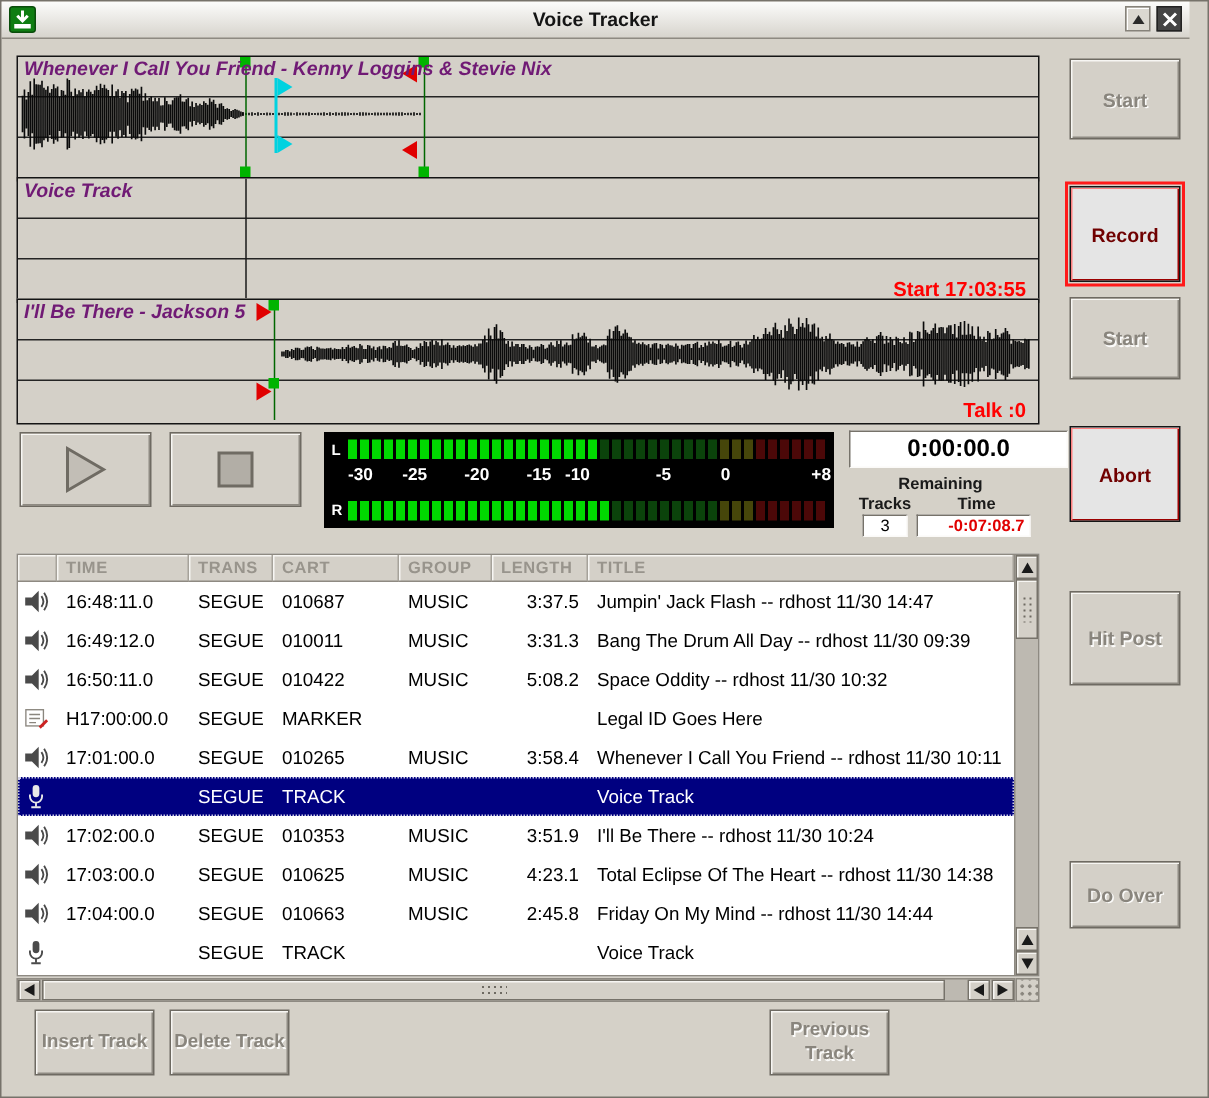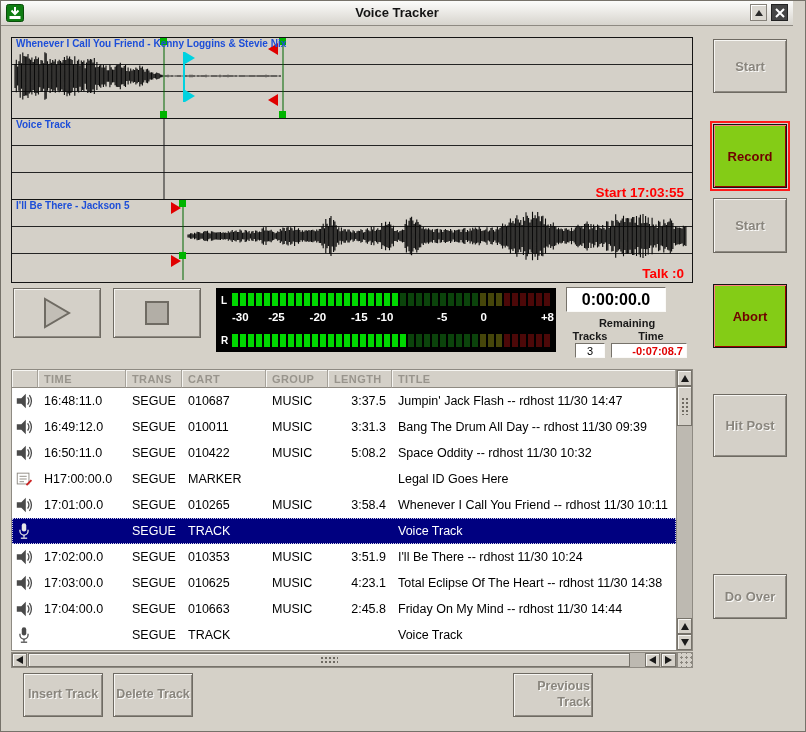--- a/index.html
+++ b/index.html
@@ -13,54 +13,54 @@
   .winbtns{position:absolute;right:5px;top:3px;display:flex;gap:4px;}
   .winbtn{width:17px;height:17px;display:grid;place-items:center;box-sizing:border-box;}
   .winbtn.shade{background:#dbd8d1;border:1px solid #86827a;box-shadow:inset 1px 1px 0 #fff;}
   .winbtn.close{background:#454545;border:1px solid #222;}
   .t-up-sm{width:0;height:0;border-left:4px solid transparent;border-right:4px solid transparent;border-bottom:6px solid #2a2a2a;}
 
   
   .tpanel{position:absolute;left:10px;width:680px;height:82px;background:#d4d0c8;border:1px solid #141414;}
   .hline{position:absolute;left:0;right:0;height:1px;background:#242424;}
   .wave,.overlay{position:absolute;left:0;top:0;pointer-events:none;}
-  .ttitle{position:absolute;left:4px;top:0px;color:#1d4ed8;font-weight:bold;font-size:10px;white-space:nowrap;z-index:3;}
+  .ttitle{position:absolute;left:4px;top:0px;color:#701a75;font-weight:bold;font-size:13px;white-space:nowrap;z-index:3;font-style:italic;}
   .tannot{position:absolute;right:8px;bottom:1px;color:#ff0000;font-weight:bold;font-size:13.5px;z-index:3;}
 
   
-  .btn{background:#d4d0c8;border:1px solid #6e6a62;box-shadow:inset 1px 1px 0 #f7f6f3, inset -1px -1px 0 #8e8a82;box-sizing:border-box;display:grid;place-items:center;text-align:right;}
+  .btn{background:#d4d0c8;border:1px solid #6e6a62;box-shadow:inset 1px 1px 0 #f7f6f3, inset -1px -1px 0 #8e8a82;box-sizing:border-box;display:grid;place-items:center;text-align:center;}
   .lbl-dis{color:#89857d;text-shadow:1px 1px 0 rgba(255,255,255,.9);font-weight:bold;}
 
   .bigbtn{position:absolute;top:287px;width:88px;height:50px;}
   #play-btn{left:12px;} #stop-btn{left:112px;}
 
   
   .meter{position:absolute;left:215px;top:287px;width:340px;height:64px;background:#000;}
   .mlabel{position:absolute;left:5px;color:#fff;font-size:10px;font-weight:bold;}
   .segrow{position:absolute;left:16px;width:322px;height:13px;display:flex;gap:2px;}
   .seg{width:6px;height:13px;}
   .seg.g.on{background:#00d800}.seg.g.off{background:#0b430b}.seg.y.off{background:#46460a}.seg.r.off{background:#4c0808}
   #mscale{position:absolute;left:16px;top:22px;width:322px;height:18px;}
   #mscale span{position:absolute;top:1px;color:#fff;font-size:11.5px;font-weight:bold;transform:translateX(-50%);}
 
   
   .sunken{background:#fff;border:1px solid;border-color:#76726a #fbfaf8 #fbfaf8 #76726a;box-sizing:border-box;}
-  .clock{position:absolute;left:565px;top:286px;width:100px;height:25px;display:flex;align-items:center;justify-content:center;font-size:16px;font-weight:bold;color:#000;}
+  .clock{position:absolute;left:565px;top:286px;width:146px;height:25px;display:flex;align-items:center;justify-content:center;font-size:16px;font-weight:bold;color:#000;}
   .remaining{position:absolute;left:565px;top:316px;width:122px;text-align:center;font-size:11px;font-weight:bold;color:#1a1a1a;}
   .rlabels{position:absolute;left:565px;top:329px;width:122px;display:flex;font-size:11px;font-weight:bold;color:#1a1a1a;}
   .rlabels .rl1{width:48px;text-align:center;} .rlabels .rl2{flex:1;text-align:center;}
   .tracksbox{position:absolute;left:574px;top:342px;width:30px;height:15px;font-size:11px;display:flex;align-items:center;justify-content:center;}
   .timebox{position:absolute;left:610px;top:342px;width:76px;height:15px;font-size:11px;font-weight:bold;color:#e00000;display:flex;align-items:center;justify-content:flex-end;padding-right:3px;}
 
   
   .side{position:absolute;left:712px;width:74px;font-size:13px;font-weight:bold;}
   #btn-start1{top:38px;height:54px;} #btn-record{top:123px;height:64px;}
   #btn-start2{top:197px;height:55px;} #btn-abort{top:283px;height:64px;}
   #btn-hitpost{top:393px;height:63px;} #btn-doover{top:573px;height:45px;}
-  .btn-red{background:#84cc16;border:1px solid #151515;box-shadow:inset 1px 1px 0 #ff8080, inset -1px -1px 0 #9c0000;color:#700000;}
+  .btn-red{background:#e5e5e5;border:1px solid #151515;box-shadow:inset 1px 1px 0 #ff8080, inset -1px -1px 0 #9c0000;color:#700000;}
   #btn-record{outline:2px solid #ff1a1a;outline-offset:1px;}
 
   
   .log{position:absolute;left:10px;top:368px;width:682px;height:282px;background:#fff;border:1px solid #8e8a82;box-sizing:border-box;}
   .lheader{position:absolute;top:0;left:0;right:16px;height:18px;display:grid;grid-template-columns:26px 88px 56px 84px 62px 64px auto;background:#d4d0c8;}
   .hcell{box-sizing:border-box;border-right:1px solid #a6a29a;border-bottom:1px solid #8e8a82;box-shadow:inset 1px 1px 0 #f7f6f3;color:#98948c;font-size:11px;font-weight:bold;display:flex;align-items:center;padding-left:6px;letter-spacing:.4px;overflow:hidden;}
   .lbody{position:absolute;top:18px;left:0;right:16px;bottom:0;background:#fff;overflow:hidden;}
   .lrow{display:grid;grid-template-columns:26px 88px 56px 84px 62px 64px auto;height:26px;align-items:center;font-size:12.5px;color:#000;}
   .lrow.sel{background:#000080;color:#fff;outline:1px dotted #cfcfe8;outline-offset:-1px;}
   .c{padding-left:6px;white-space:nowrap;overflow:hidden;}

